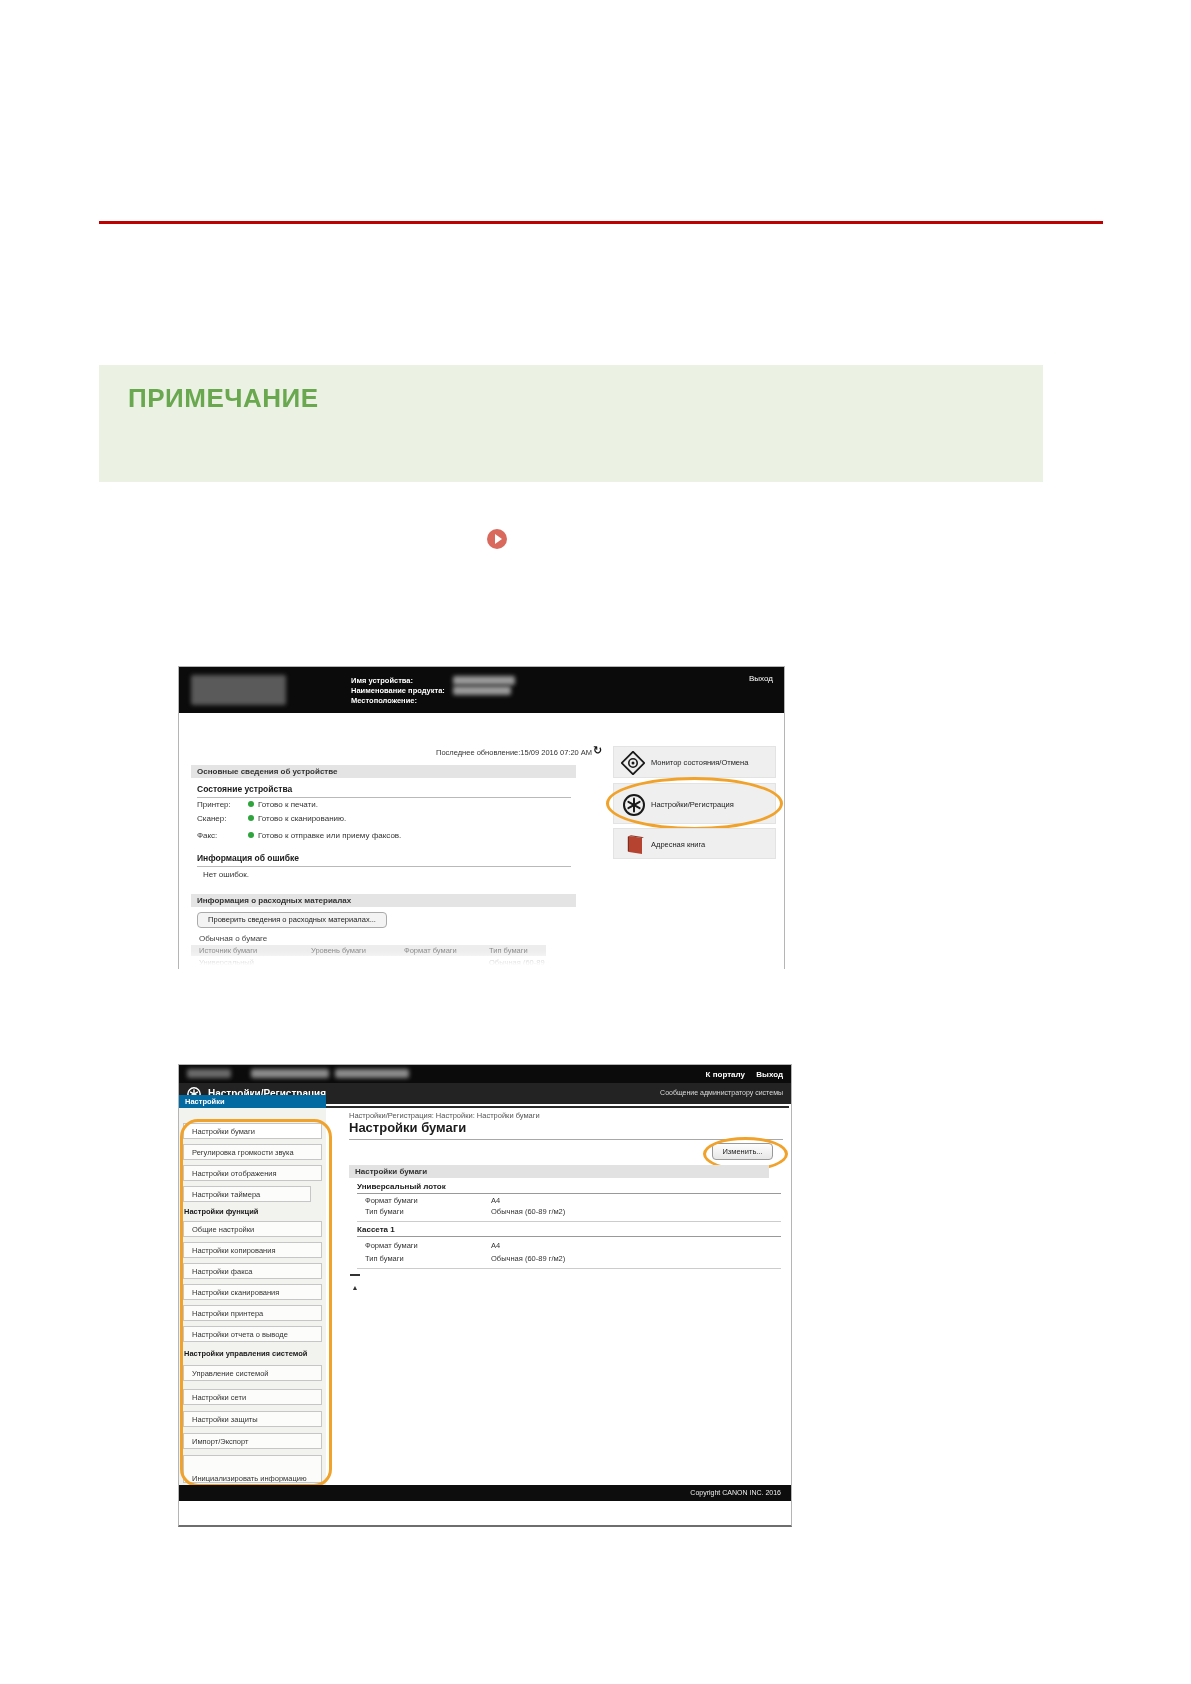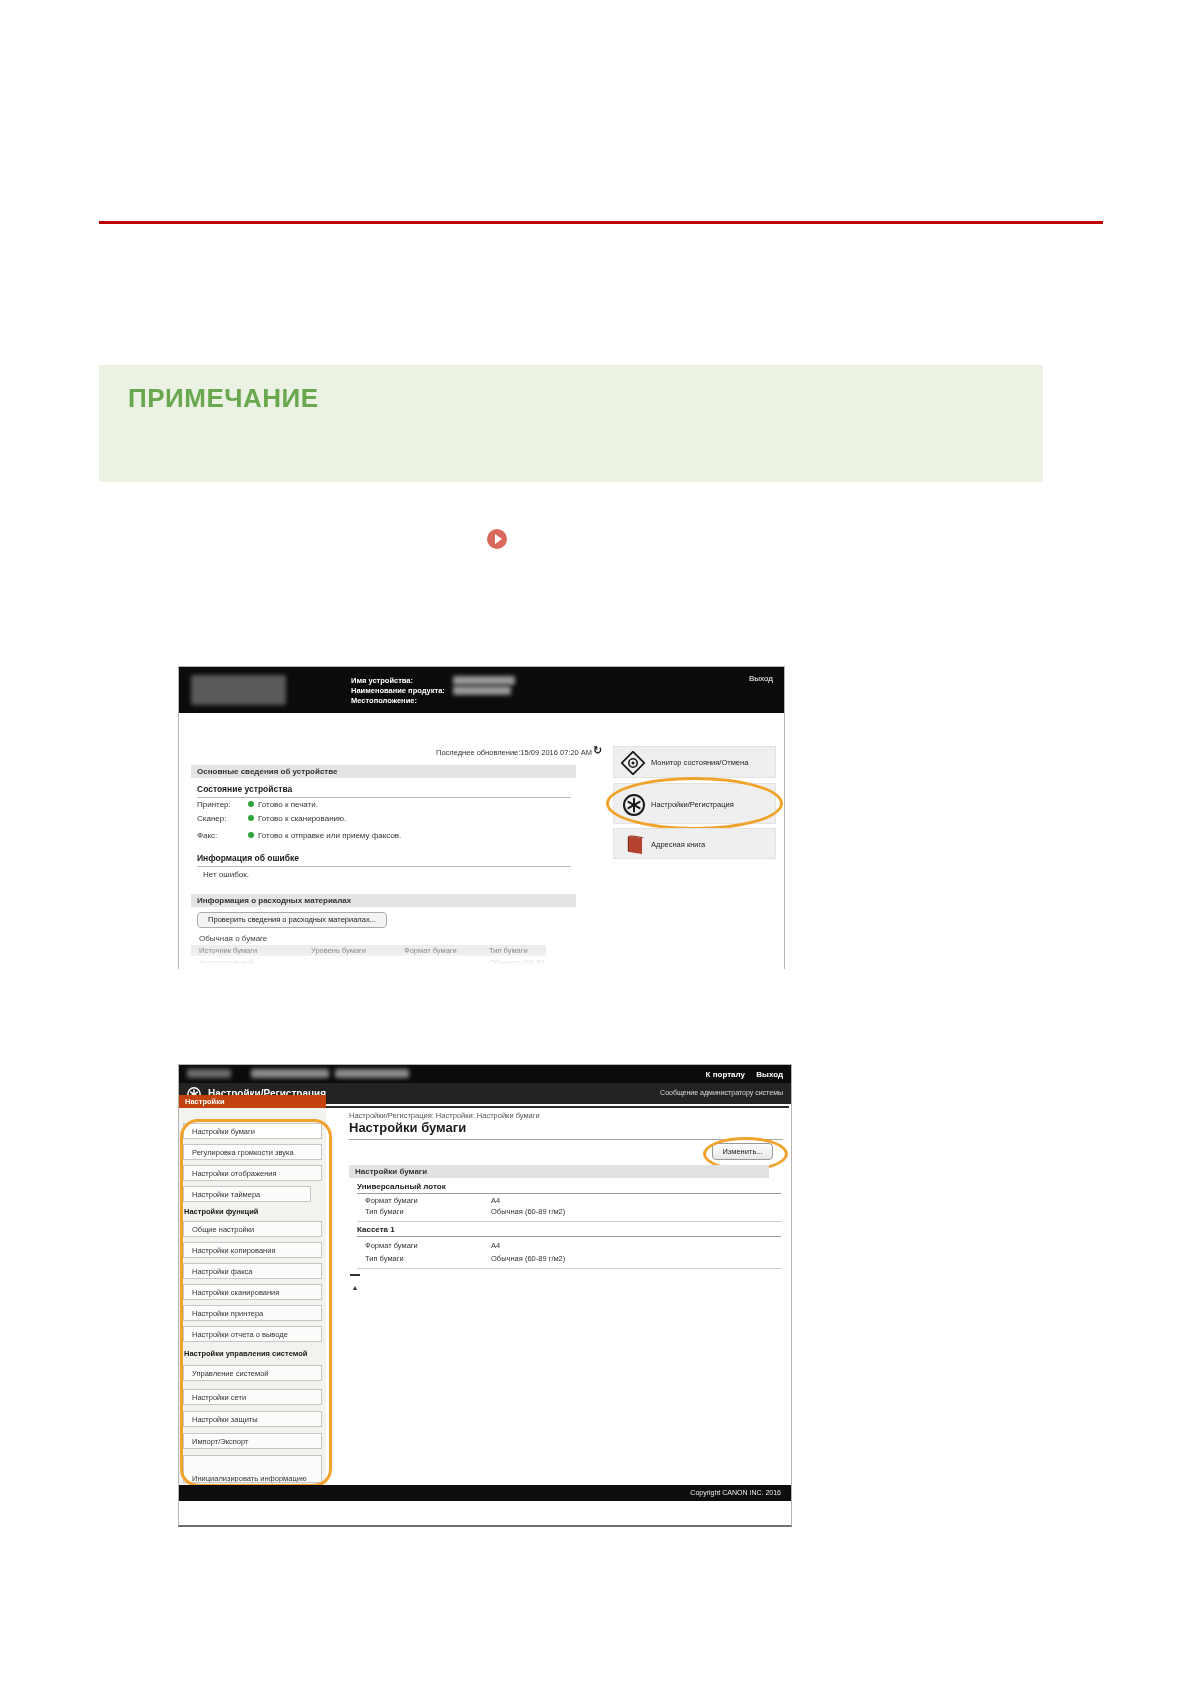--- a/index.html
+++ b/index.html
@@ -173,21 +173,21 @@
             <line x1="7.4" y1="9.8" x2="18.6" y2="16.2"></line>
             <line x1="7.4" y1="16.2" x2="18.6" y2="9.8"></line>
           </g>
         </svg>
       </span>
       <div class="abs white" style="left:29px;top:5px;font-size:10px;font-weight:bold;">Настройки/Регистрация</div>
       <div class="abs" style="right:8px;top:6px;font-size:7px;color:#dcdcdc;">Сообщение администратору системы</div>
     </div>
 
     <div class="abs" style="left:0;top:39px;width:147px;height:383px;background:#f2f2ef;"></div>
-    <div class="abs" style="left:0;top:30px;width:147px;height:13px;background:#c2410c;">
+    <div class="abs" style="left:0;top:30px;width:147px;height:13px;background:#0369a1;">
       <span style="position:absolute;left:6px;top:2px;font-size:7.5px;font-weight:bold;color:#fff;">Настройки</span>
     </div>
     <div class="abs" style="left:147px;top:41px;width:463px;height:2px;background:#2a2a2a;"></div>
 
     <div class="abs side-item" style="left:4px;top:58px;width:139px;height:16px;background:#ffffff;">Настройки бумаги</div>
     <div class="abs side-item" style="left:4px;top:79px;width:139px;height:16px;">Регулировка громкости звука</div>
     <div class="abs side-item" style="left:4px;top:100px;width:139px;height:16px;">Настройки отображения</div>
     <div class="abs side-item" style="left:4px;top:121px;width:128px;height:16px;">Настройки таймера</div>
     <div class="abs side-hdr" style="left:5px;top:142px;">Настройки функций</div>
     <div class="abs side-item" style="left:4px;top:156px;width:139px;height:16px;">Общие настройки</div>

